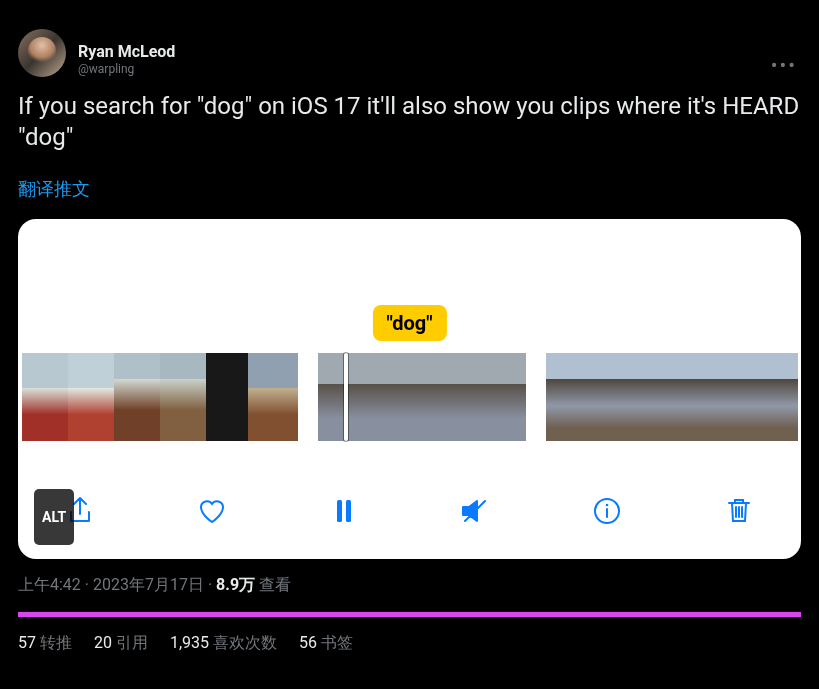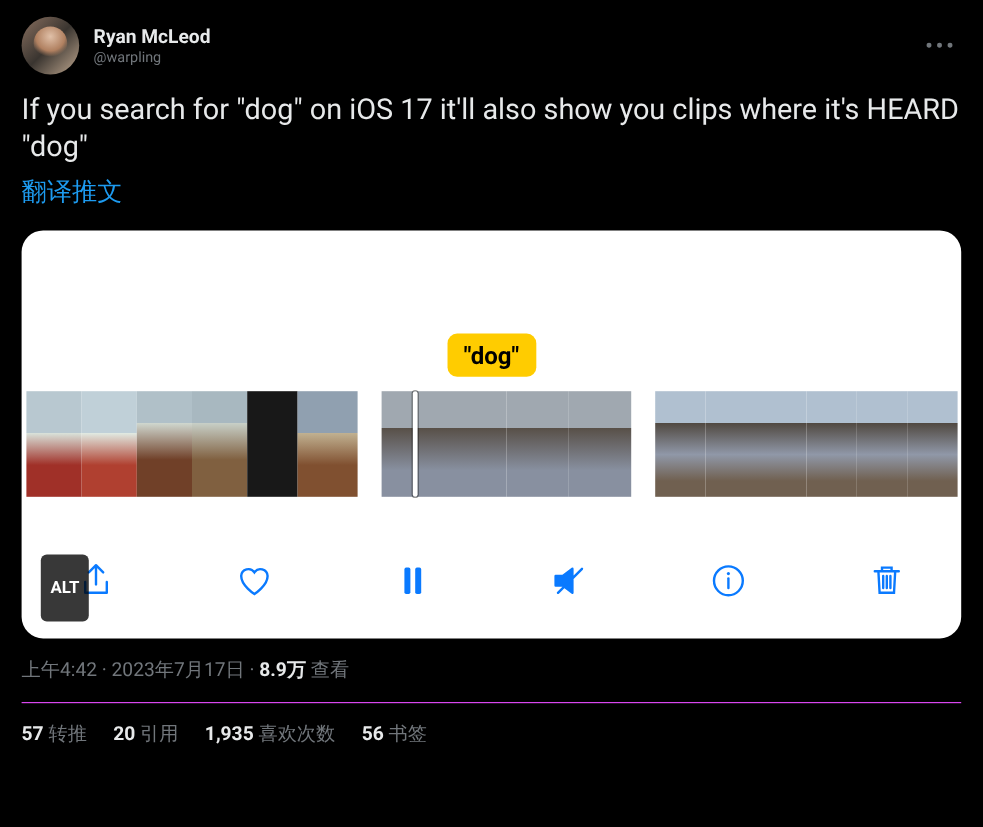--- a/index.html
+++ b/index.html
@@ -9,22 +9,23 @@
     font-family: -apple-system, BlinkMacSystemFont, "Segoe UI", Roboto, Helvetica, Arial, sans-serif;
     width: 819px;
     height: 689px;
     overflow: hidden;
   }
   .tweet {
     padding: 14px 18px 0 18px;
   }
   .tweet-header {
     display: flex;
-    align-items: center;
+    align-items: flex-end;
     gap: 12px;
+    margin-top: 15px;
   }
   .avatar {
     width: 48px;
     height: 48px;
     border-radius: 50%;
     background: linear-gradient(135deg, #8a7060 0%, #3a3530 50%, #c0a890 100%);
     flex-shrink: 0;
     position: relative;
     overflow: hidden;
   }
@@ -46,23 +47,23 @@
     padding: 0 4px;
     cursor: pointer;
   }
   .tweet-body {
     margin-top: 14px;
     font-size: 24px;
     line-height: 1.3;
     color: #e7e9ea;
   }
   .translate-link {
-    margin-top: 8px;
+    margin-top: 24px;
     color: #1d9bf0;
-    font-size: 21px;
+    font-size: 18px;
     cursor: pointer;
   }
   .media-card {
     margin-top: 18px;
     background: #fff;
     border-radius: 18px;
     overflow: hidden;
     position: relative;
     height: 340px;
   }
@@ -136,31 +137,31 @@
     font-weight: 700;
     font-size: 14px;
     padding: 20px 8px;
     border-radius: 5px;
   }
   .meta-row {
     margin-top: 16px;
     color: #71767b;
     font-size: 16px;
     padding-bottom: 16px;
-    border-bottom: 1px solid #d946ef;
+    border-bottom: 5px solid #d946ef;
   }
   .meta-row b { color: #e7e9ea; font-weight: 700; }
   .stats-row {
     display: flex;
     gap: 22px;
     padding-top: 16px;
     color: #71767b;
     font-size: 16px;
   }
-  .stats-row b { color: #e7e9ea; font-weight: 700; margin-right: 4px; }
+  .stats-row b { color: #e7e9ea; font-weight: 400; margin-right: 4px; }
   .stat { cursor: pointer; }
 </style>
 </head>
 <body>
 
 <div class="tweet">
 
   <div class="tweet-header">
     <div class="avatar"></div>
     <div class="name-col">

